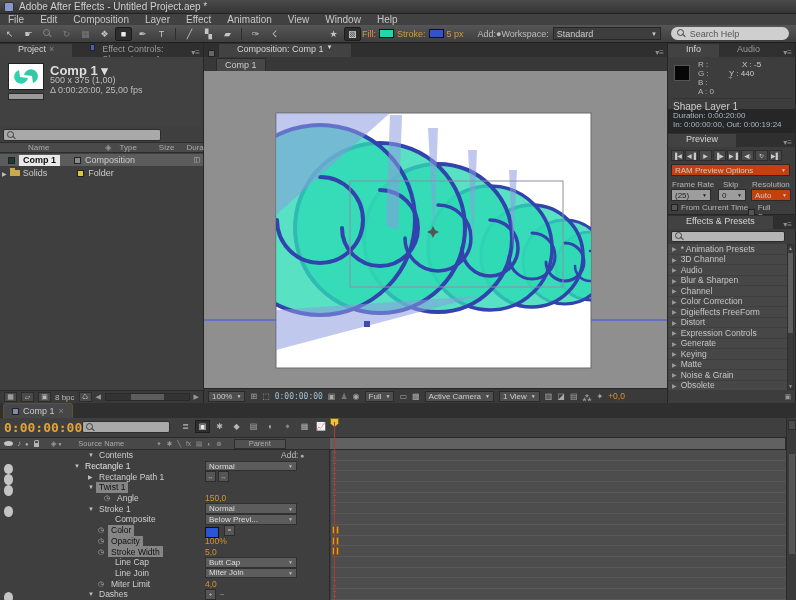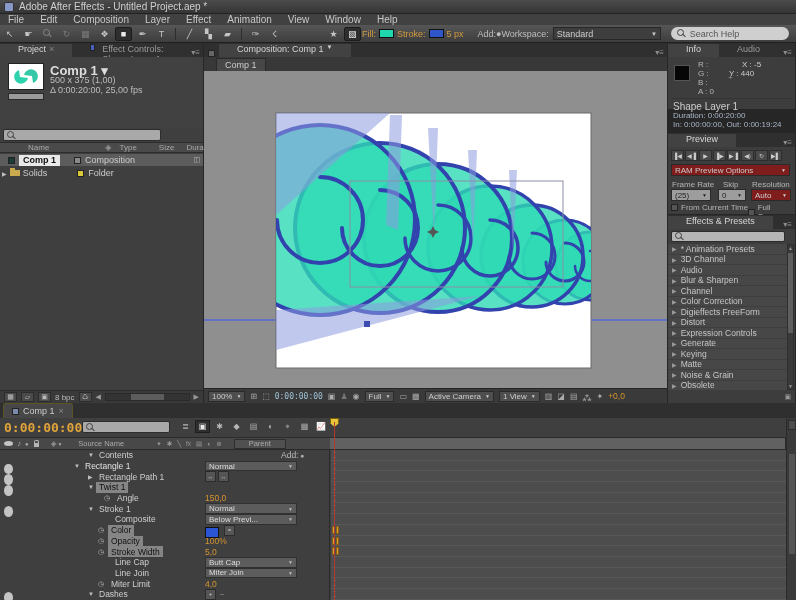--- a/index.html
+++ b/index.html
@@ -84,21 +84,21 @@
 #rstack{left:668px;top:0;width:127px;height:360px}
 .rpanel{position:absolute;left:0;width:127px;background:#3d3d3d}
 #info{top:0;height:66px}
 #preview{top:90px;height:81px}
 #fx{top:172px;height:188px}
 .itxt{font-size:8px;color:#b5b5b5}
 .blacksw{position:absolute;left:6px;top:22px;width:16px;height:16px;background:#060606;border:1px solid #555}
 .divh{position:absolute;left:3px;right:3px;height:1px;background:#333}
 .tbtn{width:13px;height:11px;background:#4a4a4a;border:1px solid #2d2d2d;display:inline-flex;align-items:center;
   justify-content:center;font-size:6px;color:#ccc}
-.pvdd{height:12px;background:#7f1d1d;border:1px solid #2a2a2a;display:flex;align-items:center;
+.pvdd{height:12px;background:#c2410c;border:1px solid #2a2a2a;display:flex;align-items:center;
   justify-content:space-between;font-size:8px;color:#ccc;padding:0 3px}
 .lightdd{background:#9d9d9d;color:#222}
 .cb{width:7px;height:7px;background:#555;border:1px solid #222;display:inline-block;margin-right:3px}
 .fxsearch{position:absolute;left:3px;top:16px;width:114px;height:11px;background:#b5b5b5;border:1px solid #2c2c2c;
   border-radius:2px;display:flex;align-items:center;padding:0 3px}
 .fxlist{position:absolute;left:0;top:29px;width:119px;height:146px;background:#474747;overflow:hidden}
 .fxrow{height:10.5px;display:flex;align-items:center;gap:4px;font-size:8.5px;color:#c6c6c6;
   border-bottom:1px solid #3e3e3e;padding-left:4px}
 .fxrow b{color:#999;font-size:6px;font-weight:normal}
 .vscroll{position:absolute;right:1px;top:29px;width:7px;height:146px;background:#393939;border:1px solid #2e2e2e}

